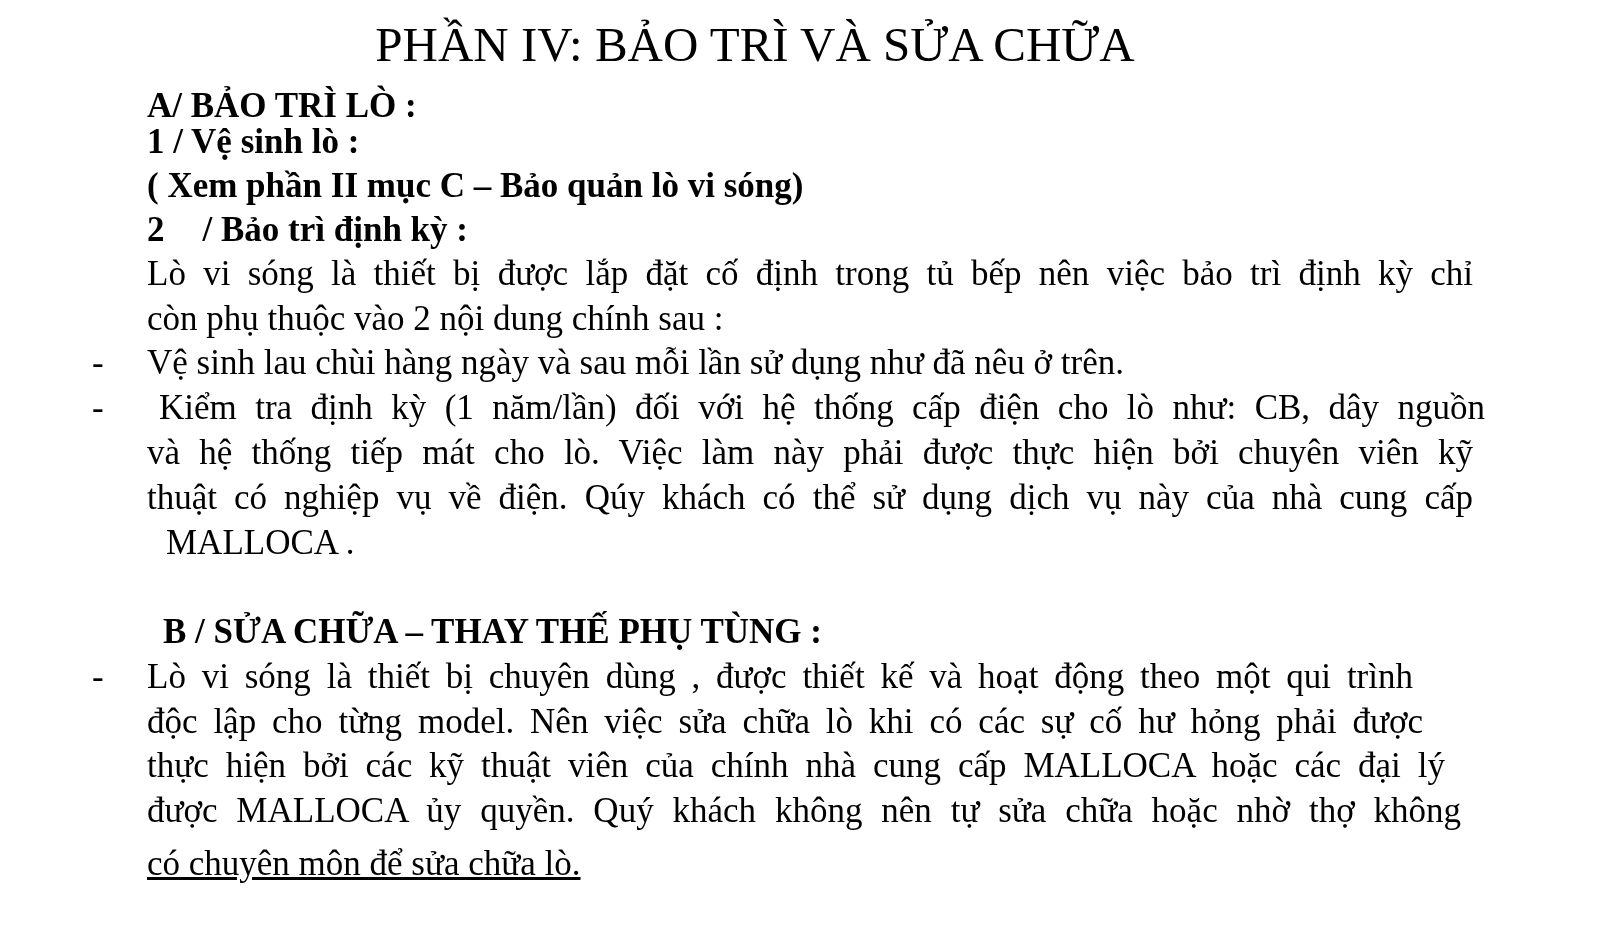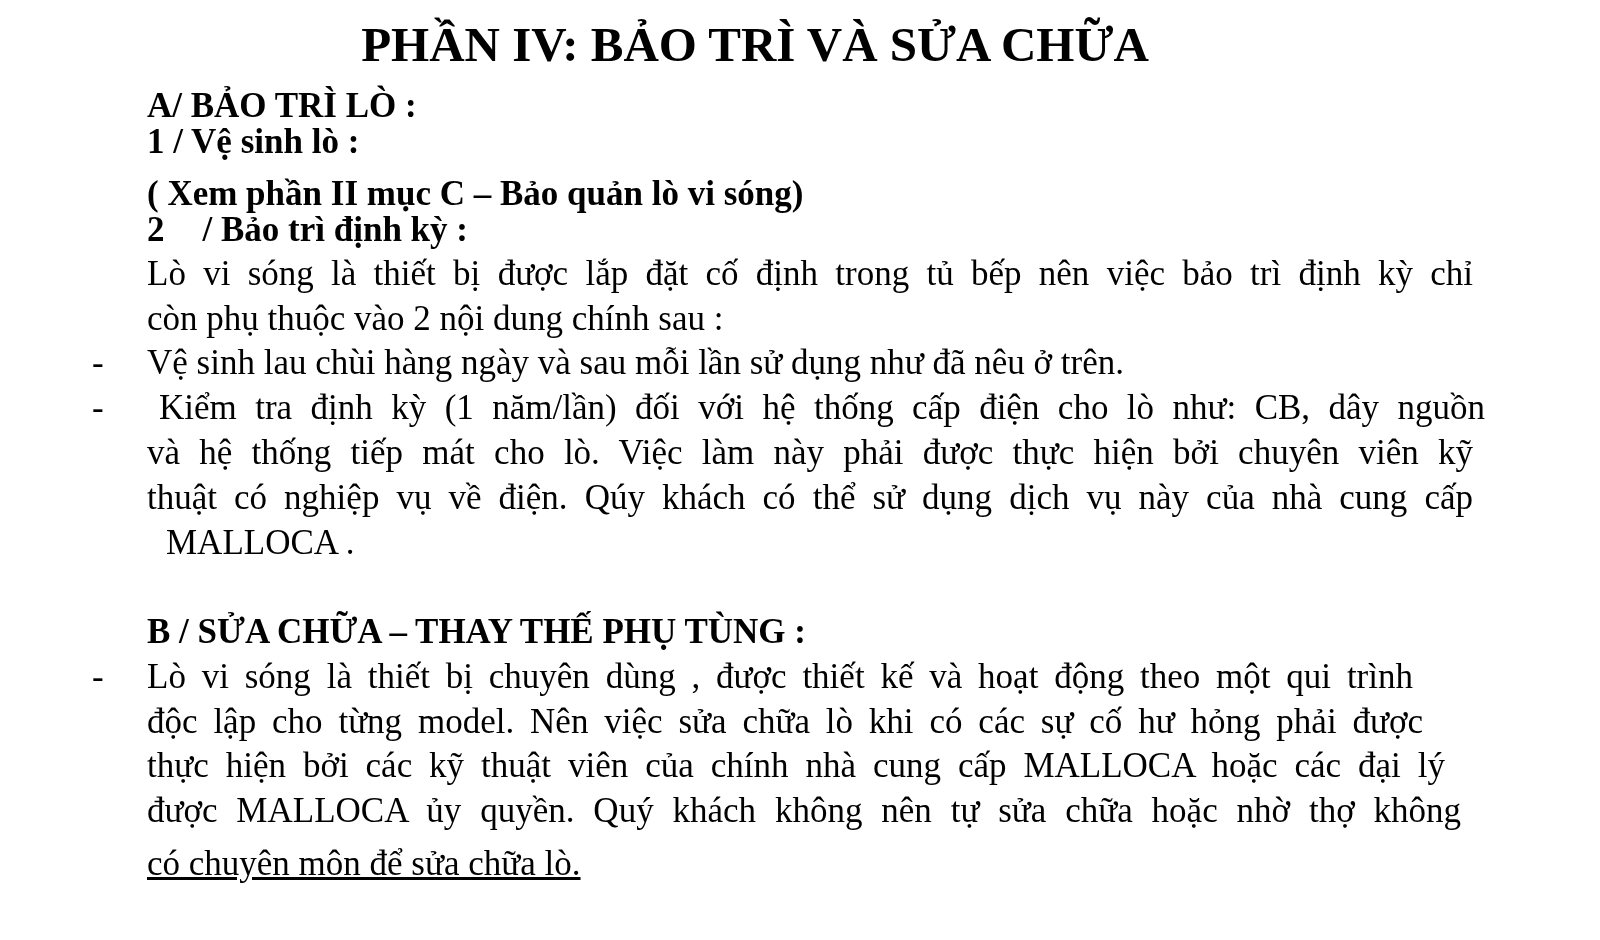--- a/index.html
+++ b/index.html
@@ -15,21 +15,21 @@
       color: #000000;
       font-family: "Liberation Serif", "DejaVu Serif", serif;
     }
     .line {
       position: absolute;
       white-space: nowrap;
       line-height: 1;
     }
     .title {
       font-size: 49px;
-      font-weight: bold;
+      font-weight: normal;
       left: 0;
       width: 1510px;
       text-align: center;
       top: 20px;
       letter-spacing: 0px;
     }
     .head {
       font-size: 35px;
       font-weight: bold;
       left: 147px;
@@ -61,39 +61,39 @@
 
   <div class="line title">PHẦN IV: BẢO TRÌ VÀ SỬA CHỮA</div>
 
   <div class="line head" style="top:80px;margin-top:8px;">A/ BẢO TRÌ LÒ :</div>
 
   <div class="line head" style="top:124px;">
     <span>1</span>
     <span>/ Vệ sinh lò :</span>
   </div>
 
-  <div class="line head" style="top:168px;margin-top:8px;">( Xem phần II mục C – Bảo quản lò vi sóng)</div>
+  <div class="line head" style="top:168px;">( Xem phần II mục C – Bảo quản lò vi sóng)</div>
 
   <div class="line head" style="top:212px;">
     <span>2</span><span class="tab-gap"></span><span>/ Bảo trì định kỳ :</span>
   </div>
 
   <div class="line body justify" style="top:256px;">Lò vi sóng là thiết bị được lắp đặt cố định trong tủ bếp nên việc bảo trì định kỳ chỉ</div>
   <div class="line body" style="top:301px;">còn phụ thuộc vào 2 nội dung chính sau :</div>
 
   <div class="bullet" style="top:345px;">-</div>
   <div class="line body" style="top:345px;">Vệ sinh lau chùi hàng ngày và sau mỗi lần sử dụng như đã nêu ở trên.</div>
 
   <div class="bullet" style="top:390px;">-</div>
   <div class="line body justify" style="top:390px;margin-left:12px;">Kiểm tra định kỳ (1 năm/lần) đối với hệ thống cấp điện cho lò như: CB, dây nguồn</div>
   <div class="line body justify" style="top:435px;">và hệ thống tiếp mát cho lò. Việc làm này phải được thực hiện bởi chuyên viên kỹ</div>
   <div class="line body justify" style="top:480px;">thuật có nghiệp vụ về điện. Qúy khách có thể sử dụng dịch vụ này của nhà cung cấp</div>
   <div class="line body" style="top:525px;margin-left:19px;">MALLOCA .</div>
 
-  <div class="line head" style="top:614px;">B / SỬA CHỮA – THAY THẾ PHỤ TÙNG :</div>
+  <div class="line head" style="top:614px;margin-left:16px;">B / SỬA CHỮA – THAY THẾ PHỤ TÙNG :</div>
 
   <div class="bullet" style="top:659px;">-</div>
   <div class="line body" style="top:659px; width:1266px; text-align:justify; text-align-last:justify;">Lò vi sóng là thiết bị chuyên dùng , được thiết kế và hoạt động theo một qui trình</div>
   <div class="line body" style="top:704px; width:1276px; text-align:justify; text-align-last:justify;">độc lập cho từng model. Nên việc sửa chữa lò khi có các sự cố hư hỏng phải được</div>
   <div class="line body" style="top:748px; width:1298px; text-align:justify; text-align-last:justify;">thực hiện bởi các kỹ thuật viên của chính nhà cung cấp MALLOCA hoặc các đại lý</div>
   <div class="line body" style="top:793px; width:1314px; text-align:justify; text-align-last:justify;">được MALLOCA ủy  quyền. Quý khách không nên tự sửa chữa hoặc nhờ thợ không</div>
   <div class="line body" style="top:846px;text-decoration:underline;">có chuyên môn để sửa chữa lò.</div>
 
 </div>
 

